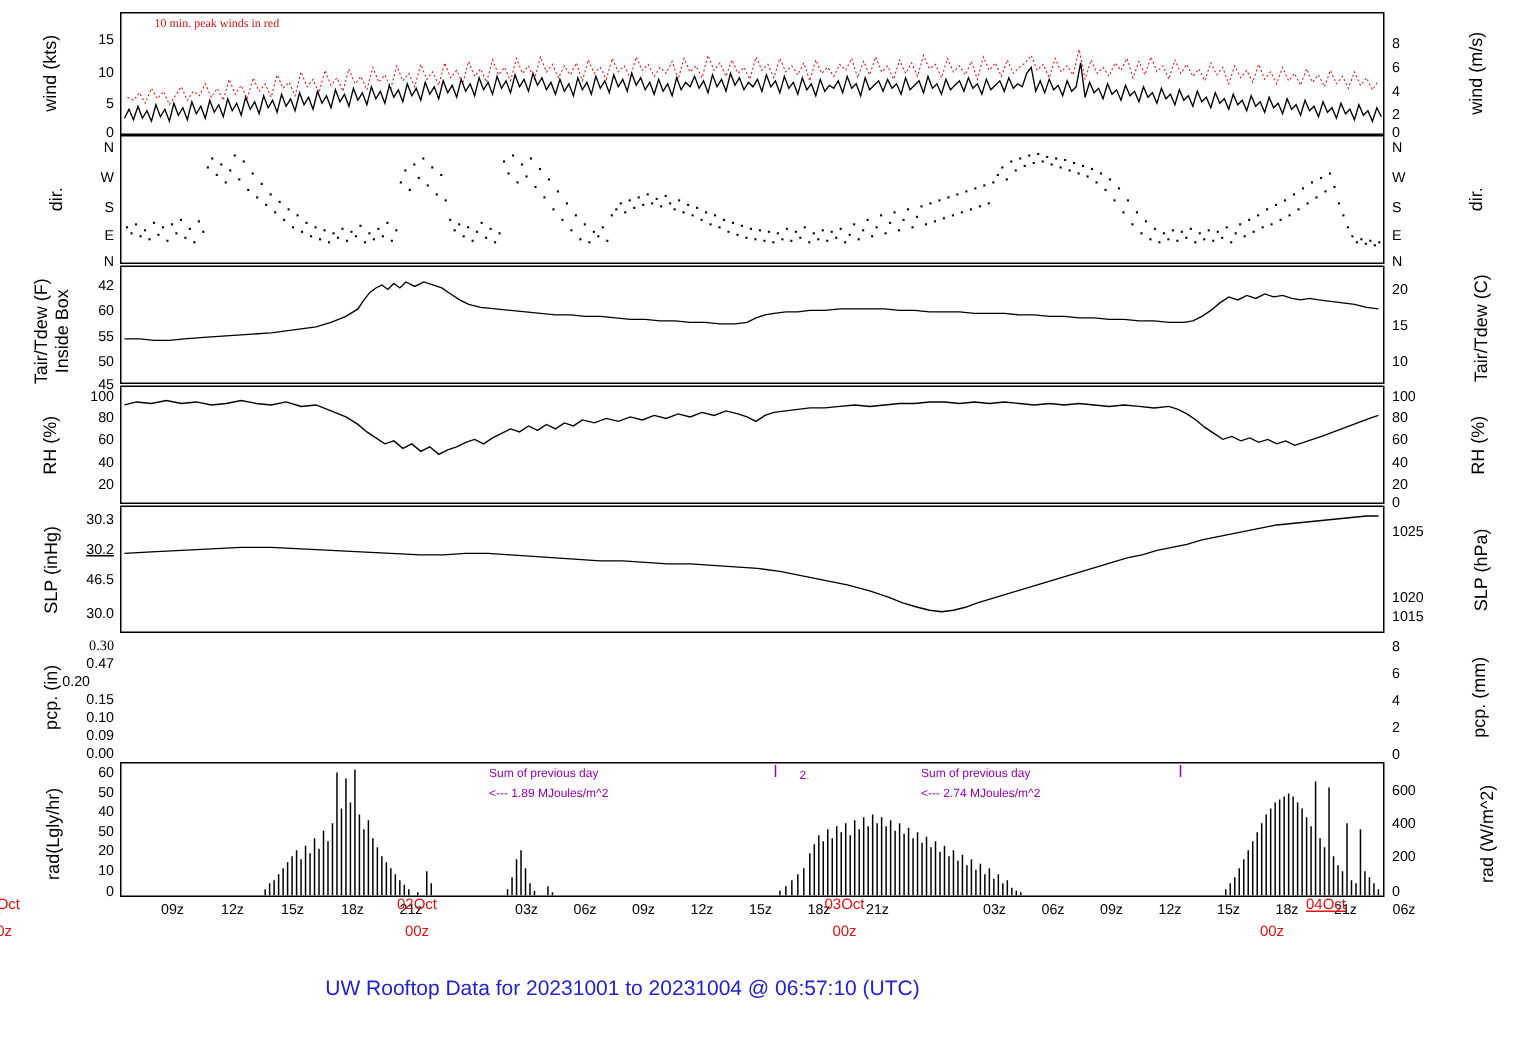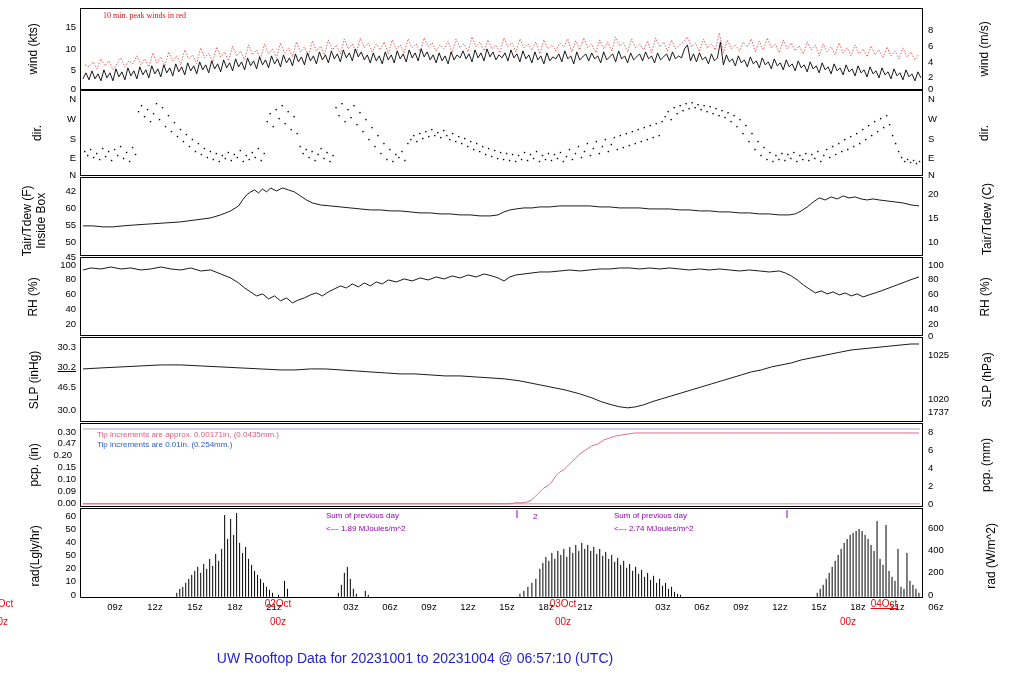--- a/index.html
+++ b/index.html
@@ -387,36 +387,27 @@
     </svg>
   </div>
   <div class="ylabel-left" style="left:-13px;top:373px;width:96px;transform:rotate(-90deg);">SLP (inHg)</div>
   <div class="ylabel-right" style="left:940px;top:373px;width:96px;transform:rotate(-90deg);">SLP (hPa)</div>
   <div class="tick tickL" style="left:40px;top:341px;width:36px;">30.3</div>
   <div class="tick tickL" style="left:40px;top:361px;width:36px;text-decoration:underline;">30.2</div>
   <div class="tick tickL" style="left:40px;top:381px;width:36px;">46.5</div>
   <div class="tick tickL" style="left:40px;top:404px;width:36px;">30.0</div>
   <div class="tick tickR" style="left:928px;top:349px;width:36px;">1025</div>
   <div class="tick tickR" style="left:928px;top:377px;width:36px;margin-top:16px;">1020</div>
-  <div class="tick tickR" style="left:928px;top:406px;width:36px;">1737</div>
-
-  <div class="panel" style="left:80px;top:423px;width:843px;height:84px;">
-    <svg class="plotarea" viewBox="0 0 843 84" preserveAspectRatio="none">
-      <polyline fill="none" stroke="#e05a7a" stroke-width="0.9" points="2,80 430,80 436,79 442,79 448,78 452,76 456,72 460,68 464,64 468,62 472,58 476,52 480,48 484,46 488,42 492,38 496,34 500,30 506,26 512,22 518,20 524,16 530,14 536,12 542,11 548,10 556,9 566,9 576,9 600,9 650,9 700,9 750,9 800,9 840,9"></polyline>
-      <line x1="2" y1="80" x2="841" y2="80" stroke="#e05a7a" stroke-width="0.7"></line>
-      <line x1="2" y1="5" x2="841" y2="5" stroke="#7a7acd" stroke-width="0.7"></line>
-    </svg>
-    <div class="annot" style="left:16px;top:6px;color:#e05a7a;">Tip increments are approx. 0.00171in, (0.0435mm.)</div>
-    <div class="annot" style="left:16px;top:16px;color:#2a5bd7;">Tip increments are 0.01in. (0.254mm.)</div>
-  </div>
+  <div class="tick tickR" style="left:928px;top:406px;width:36px;">1015</div>
+
   <div class="ylabel-left" style="left:-7px;top:458px;width:84px;transform:rotate(-90deg);">pcp. (in)</div>
   <div class="ylabel-right" style="left:945px;top:458px;width:84px;transform:rotate(-90deg);">pcp. (mm)</div>
-  <div class="tick tickL" style="left:40px;top:426px;width:36px;">0.30</div>
+  <div class="tick tickL" style="left:40px;top:426px;width:36px;font-family:Liberation Serif, serif;">0.30</div>
   <div class="tick tickL" style="left:40px;top:437px;width:36px;">0.47</div>
-  <div class="tick tickL" style="left:36px;top:449px;width:36px;">0.20</div>
+  <div class="tick tickL" style="left:24px;top:449px;width:36px;">0.20</div>
   <div class="tick tickL" style="left:40px;top:461px;width:36px;">0.15</div>
   <div class="tick tickL" style="left:40px;top:473px;width:36px;">0.10</div>
   <div class="tick tickL" style="left:40px;top:485px;width:36px;">0.09</div>
   <div class="tick tickL" style="left:40px;top:497px;width:36px;">0.00</div>
   <div class="tick tickR" style="left:928px;top:426px;width:30px;">8</div>
   <div class="tick tickR" style="left:928px;top:444px;width:30px;">6</div>
   <div class="tick tickR" style="left:928px;top:462px;width:30px;">4</div>
   <div class="tick tickR" style="left:928px;top:480px;width:30px;">2</div>
   <div class="tick tickR" style="left:928px;top:498px;width:30px;">0</div>
 

